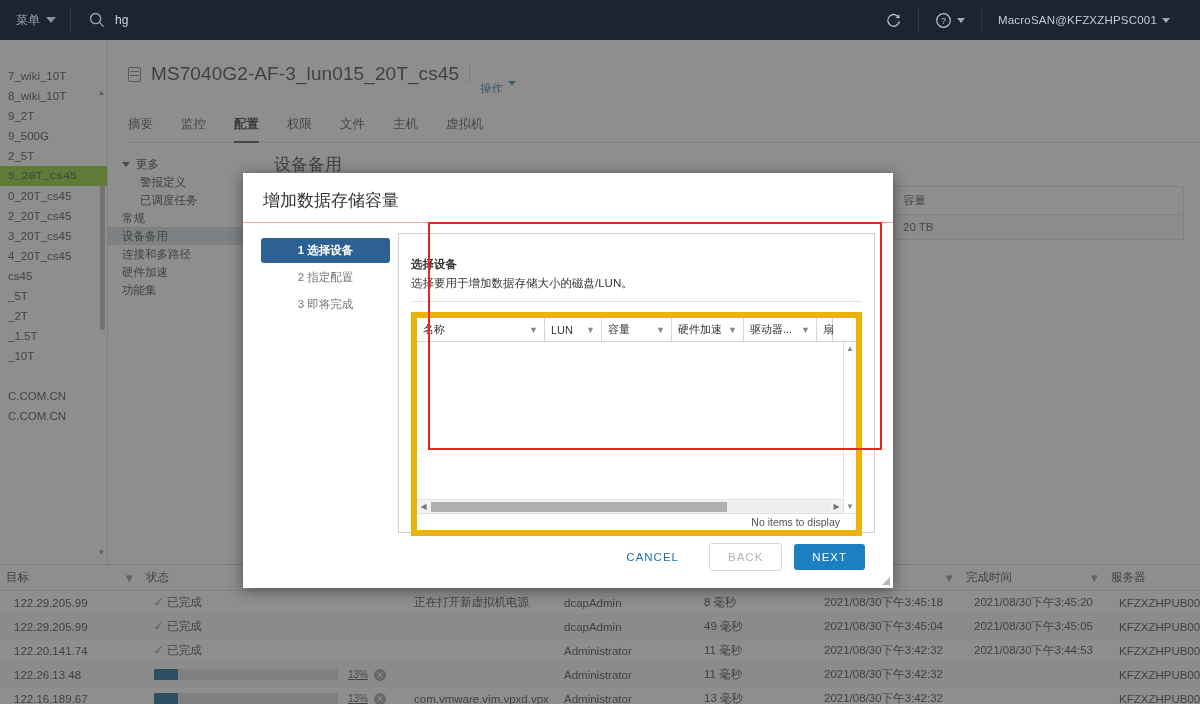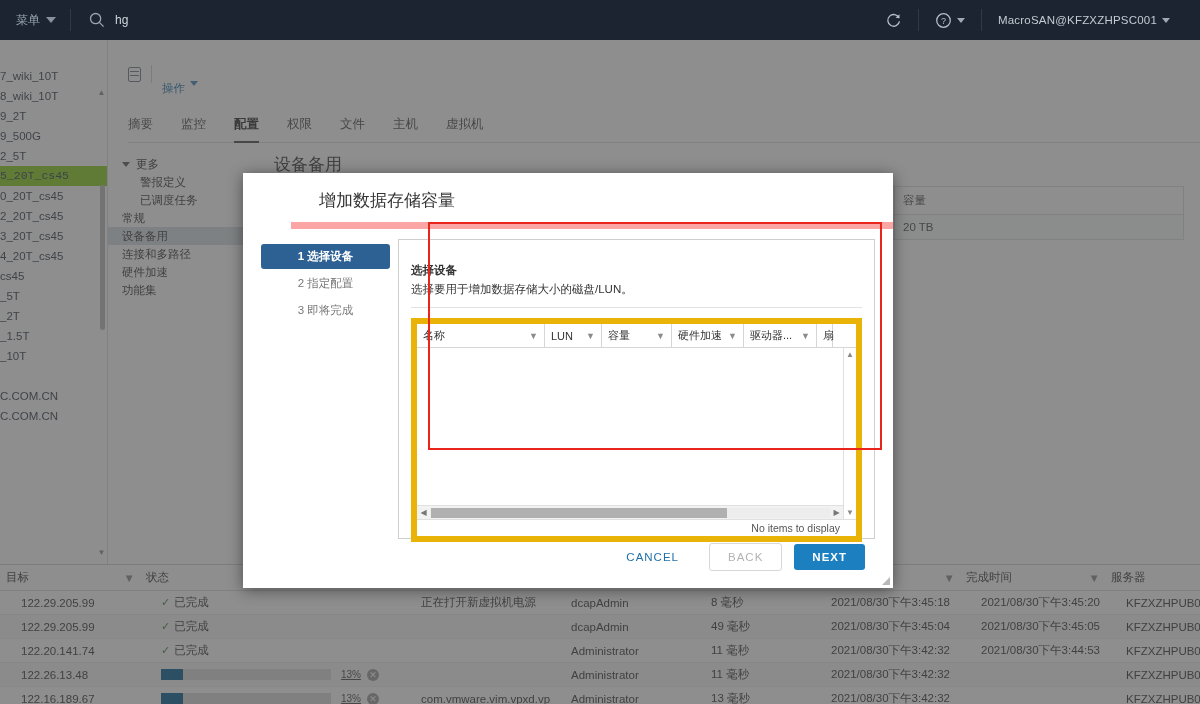--- a/index.html
+++ b/index.html
@@ -52,21 +52,21 @@
   
   .page { position: absolute; top: 40px; left: 0; width: 1200px; height: 664px; background: #fff; }
 
   .leftnav {
     position: absolute; top: 0; left: 0; width: 108px; height: 524px;
     background: #fff; border-right: 1px solid #dcdcdc;
     overflow: hidden;
   }
   .ln-item {
     height: 20px; line-height: 20px; font-size: 11.5px; color: #2f3a47;
-    padding-left: 0px; white-space: nowrap; overflow: hidden;
+    padding-left: 8px; white-space: nowrap; overflow: hidden;
   }
   .ln-item.sel { background: #84cc16; font-family: Liberation Mono, monospace; }
   .ln-scroll {
     position: absolute; right: 2px; top: 145px; width: 5px; height: 145px;
     background: #b9b9b9; border-radius: 3px;
   }
   .ln-arrow-up, .ln-arrow-dn {
     position:absolute; right:1px; width:9px; height:9px; color:#8a8a8a; font-size:8px;
     text-align:center; line-height:9px;
   }
@@ -132,21 +132,21 @@
     position: absolute; top: 524px; left: 0; width: 1200px; height: 180px;
     background: #fff; border-top: 1px solid #cfcfcf;
   }
   .tasks table { width: 100%; border-collapse: collapse; table-layout: fixed; }
   .tasks th {
     font-size: 11.5px; font-weight: normal; color: #333; text-align: left;
     padding: 5px 6px; border-bottom: 1px solid #d9d9d9; position: relative;
     white-space: nowrap; overflow: hidden;
   }
   .tasks td {
-    font-size: 11.5px; color: #333; padding: 4px 21px;
+    font-size: 11.5px; color: #333; padding: 4px 14px;
     border-bottom: 1px solid #ececec; white-space: nowrap; overflow: hidden;
   }
   .tasks tr.alt td { background: #f6f6f6; }
   .th-caret { position: absolute; right: 5px; top: 7px; color:#8a8a8a; }
   .lnk { color: #1f6fa8; }
   .chk { color: #3a7d3a; margin-right: 4px; font-size: 11px;}
   .prog-wrap { display: flex; align-items: center; gap: 6px; }
   .prog-bar { flex: 1; height: 11px; background: #d9d9d9; position: relative; }
   .prog-fill { position: absolute; left:0; top:0; bottom:0; background: #005a8e; }
   .prog-pct { font-size: 10px; color:#444; width: 24px; text-align:right;text-decoration:underline;}
@@ -158,22 +158,22 @@
   
   .overlay {
     position: absolute; top: 40px; left: 0; width: 1200px; height: 664px;
     background: rgba(72,72,72,0.62); z-index: 40;
   }
   .dialog {
     position: absolute; left: 243px; top: 173px; width: 650px; height: 415px;
     background: #fff; box-shadow: 0 2px 14px rgba(0,0,0,.45); z-index: 50;
   }
   .dlg-title {
-    font-size: 17px; color: #333; padding: 16px 20px 10px 28px;
-    border-bottom: 7px solid #fca5a5; font-weight: 400; margin-left: 48px;
+    font-size: 17px; color: #333; padding: 16px 20px 10px 20px;
+    border-bottom: 1px solid #fca5a5; font-weight: 400;
   }
   .dlg-body { display: flex; padding: 10px 0 0 0; height: 330px; }
   .steps { width: 155px; padding: 5px 8px 0 18px; flex: none; text-align: center; }
   .step {
     font-size: 11.5px; color: #777; padding: 5px 9px; margin-bottom: 2px;
     border-radius: 3px;
   }
   .step.active { background: #2e6193; color: #fff; font-weight: bold; }
   .right-pane { flex: 1; padding-right: 18px; position: relative; }
   .pane-inner {
@@ -218,21 +218,21 @@
     border: 2px solid #e8241b; z-index: 55; pointer-events: none;
   }
   .dlg-foot {
     position: absolute; bottom: 0; left: 0; right: 0; height: 62px;
     display: flex; align-items: center; justify-content: flex-end; gap: 12px;
     padding-right: 28px;
   }
   .btn { font-size: 11.5px; letter-spacing: 1px; padding: 7px 18px; border-radius: 3px; }
   .btn-link { color: #1f6fa8; background: none; }
   .btn-ghost { color: #b3b3b3; border: 1px solid #d8d8d8; background: #fff; }
-  .btn-primary { color: #fff; background: #1b7fc0; font-weight: bold; }
+  .btn-primary { color: #fff; background: #1b7fc0; font-weight: normal; }
   .resize-grip {
     position: absolute; right: 3px; bottom: 3px; width: 9px; height: 9px; z-index:56;
   }
   .resize-grip:after{
     content:""; position:absolute; right:0; bottom:0;
     border-left: 8px solid transparent; border-bottom: 8px solid #9a9a9a; opacity:.7;
   }
 </style>
 </head>
 <body>
@@ -300,20 +300,21 @@
           <div class="ln-item">C.COM.CN</div>
         </div>
       <div class="ln-scroll"></div>
       <div class="ln-arrow-dn">▼</div>
     </div>
 
     <div class="content">
       <div class="obj-header">
         <div class="obj-title-row">
           <span class="ds-icon"></span>
+          <span class="obj-title">MS7040G2-AF-3_lun015_20T_cs45</span>
           <span class="obj-divider"></span>
           <span class="obj-actions">
             <span>操作</span>
             <span class="caret"></span>
           </span>
         </div>
         <div class="obj-tabs" id="obj-tabs">
             <div class="obj-tab">摘要</div>
             <div class="obj-tab">监控</div>
             <div class="obj-tab active">配置</div>

